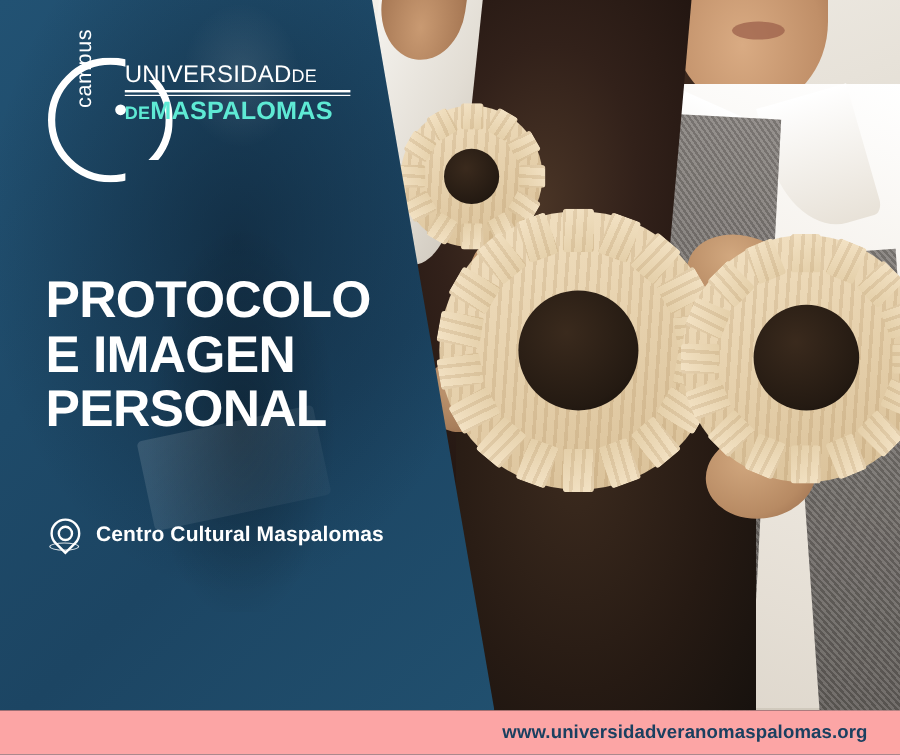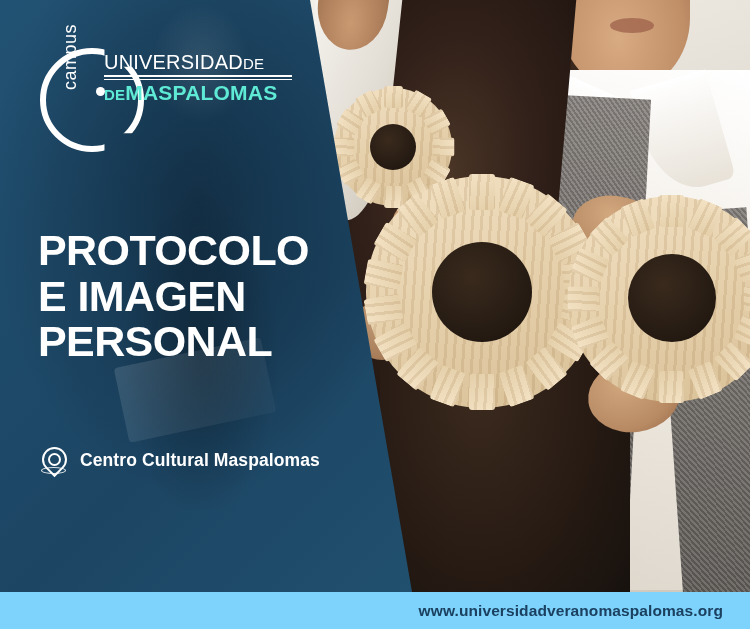--- a/index.html
+++ b/index.html
@@ -237,21 +237,21 @@
     width: 300px;
     color: #ffffff;
     font-size: 43px;
     font-weight: 700;
     line-height: 1.06;
     letter-spacing: -.6px;
   }
   .title div { white-space: nowrap; }
 
   
-  .info { position: absolute; left: 38px; top: 441px; width: 330px; }
+  .info { position: absolute; left: 38px; top: 426px; width: 330px; }
   .info-row {
     display: flex;
     align-items: center;
     height: 39px;
     color: #ffffff;
   }
   .info-ico {
     width: 30px; height: 30px;
     margin-right: 12px;
     flex: 0 0 30px;
@@ -325,21 +325,21 @@
     position: absolute; left: 14px; top: 14px;
     width: 7px; height: 2px;
     background: #fff; border-radius: 1px;
   }
 
   
   .footer {
     position: absolute;
     left: 0; bottom: 0;
     width: 750px; height: 37px;
-    background: #7dd3fc;
+    background: #fca5a5;
     display: flex;
     align-items: center;
     justify-content: flex-end;
   }
   .footer-url {
     color: #1b4060;
     font-size: 15.5px;
     font-weight: 700;
     letter-spacing: .1px;
     margin-right: 27px;

